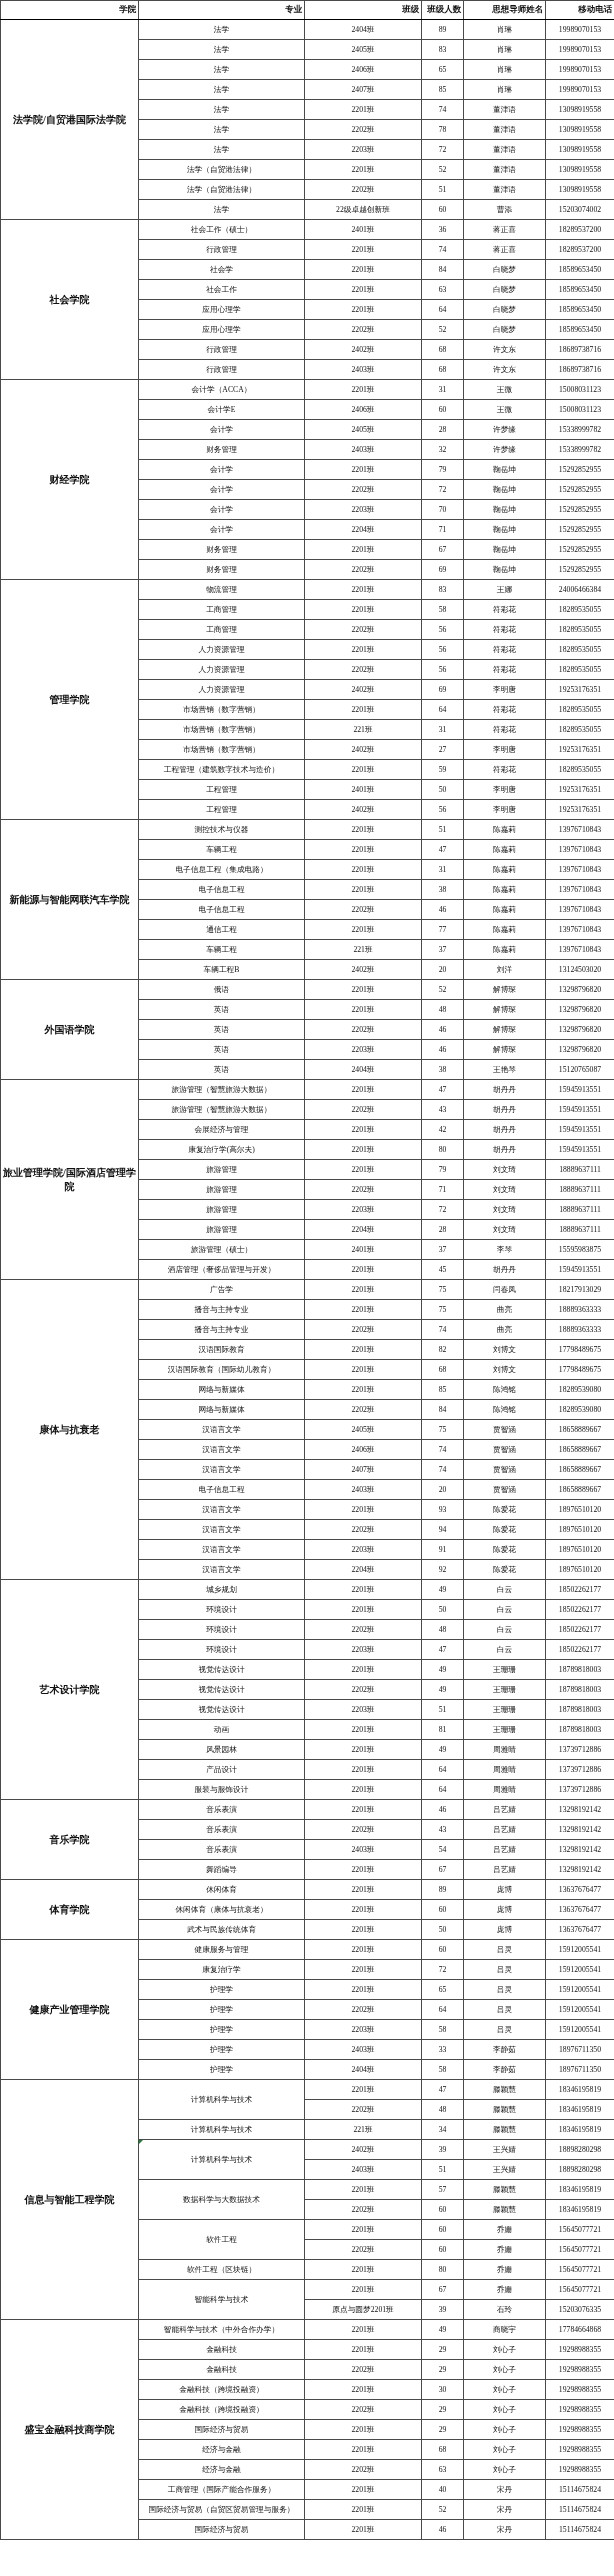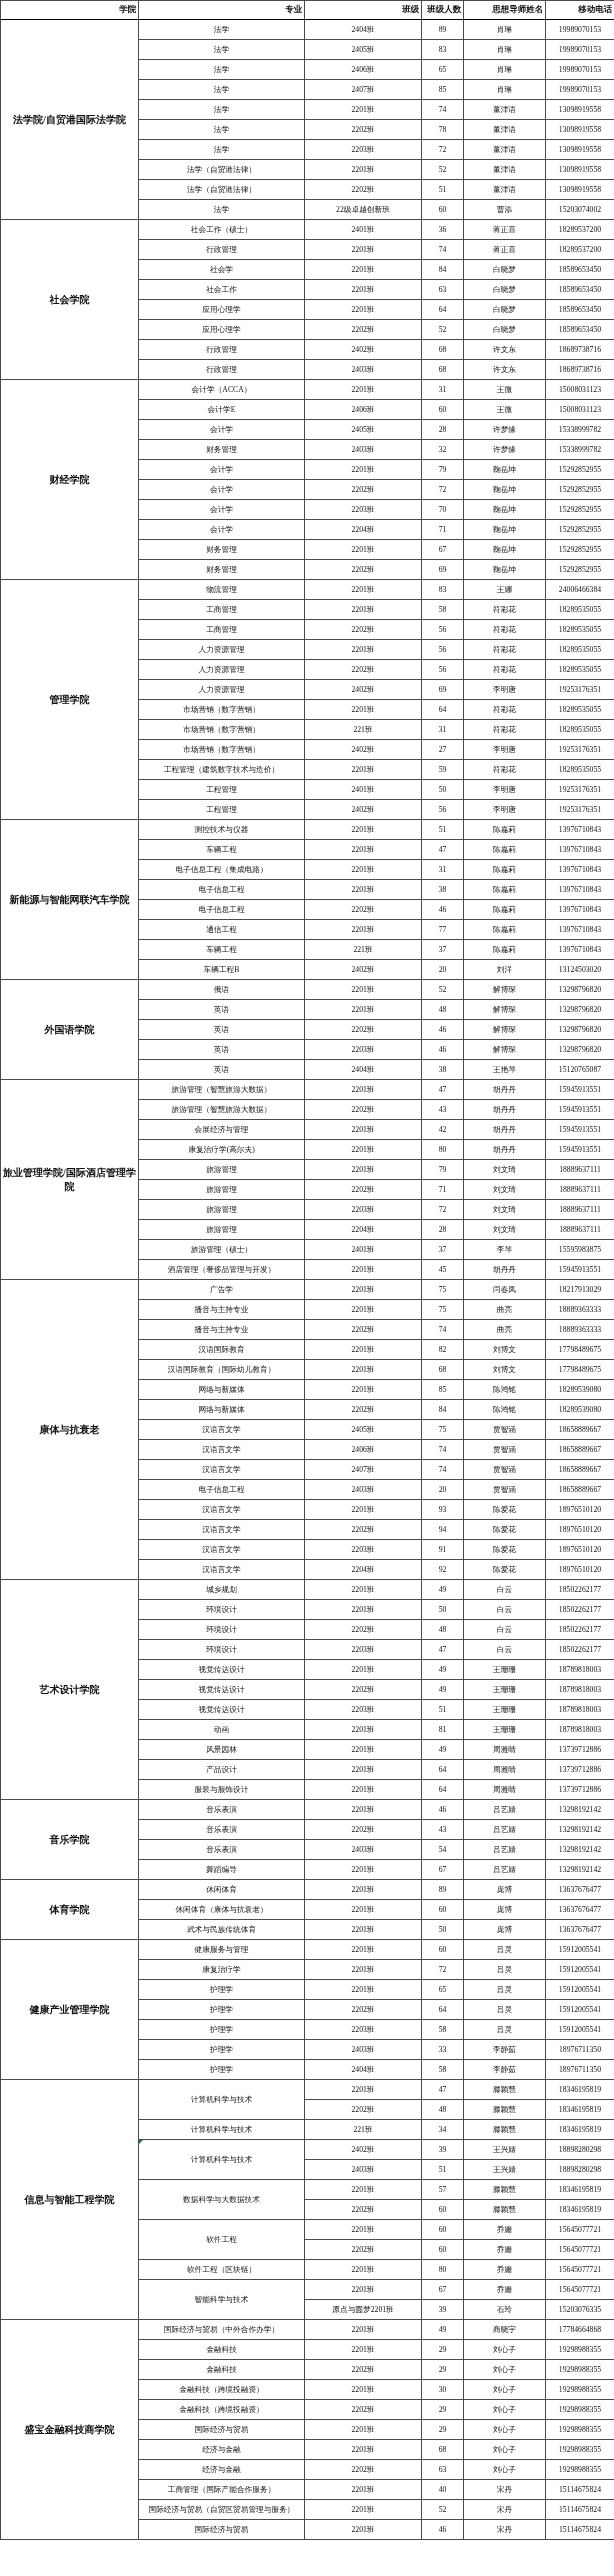--- a/index.html
+++ b/index.html
@@ -853,21 +853,21 @@
         <td class="phone-cell">15645077721</td>
       </tr>
       <tr>
         <td class="class-cell">原点与圆梦2201班</td>
         <td class="count-cell">39</td>
         <td class="mentor-cell">石玲</td>
         <td class="phone-cell">15203076335</td>
       </tr>
       <tr class="section-start">
         <td class="college-cell" rowspan="11">盛宝金融科技商学院</td>
-        <td class="major-cell">国际经济与贸易（中外合作办学）</td>
+        <td class="major-cell">智能科学与技术（中外合作办学）</td>
         <td class="class-cell">2201班</td>
         <td class="count-cell">49</td>
         <td class="mentor-cell">商晓宇</td>
         <td class="phone-cell">17784664868</td>
       </tr>
       <tr>
         <td class="major-cell">金融科技</td>
         <td class="class-cell">2201班</td>
         <td class="count-cell">29</td>
         <td class="mentor-cell">刘心子</td>

